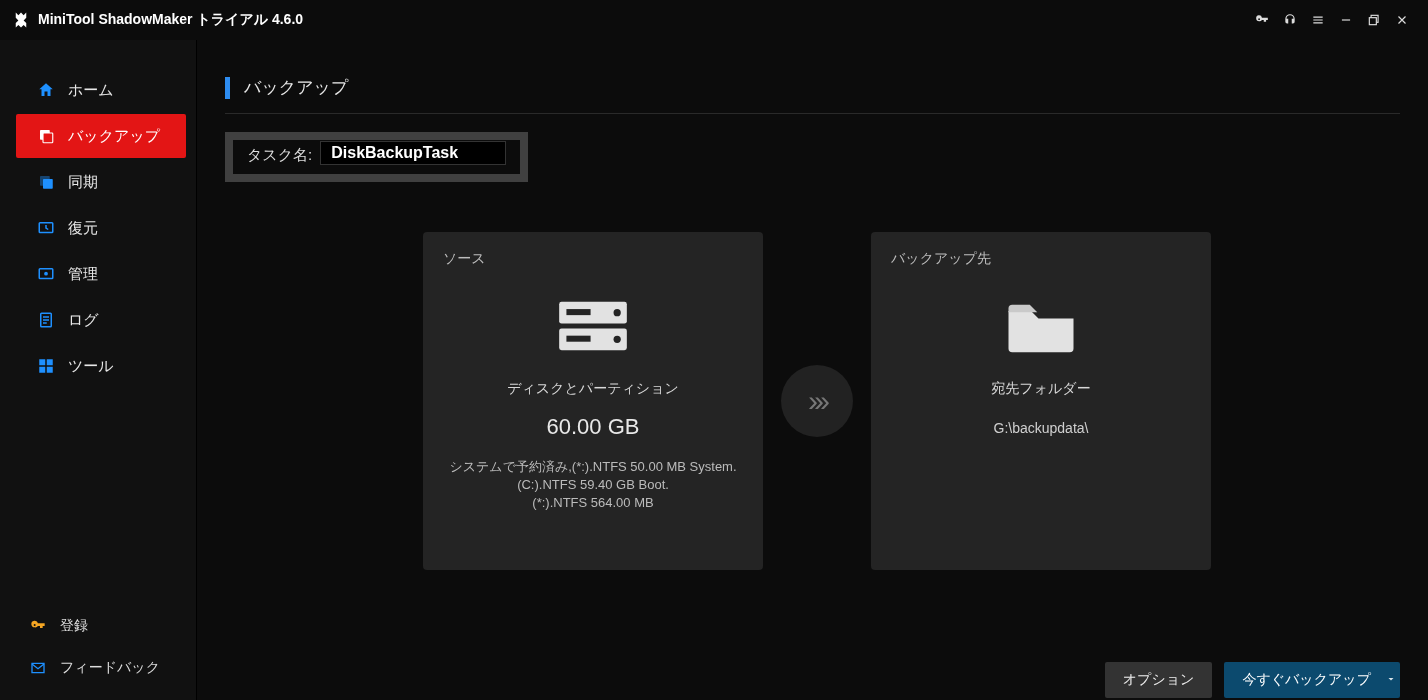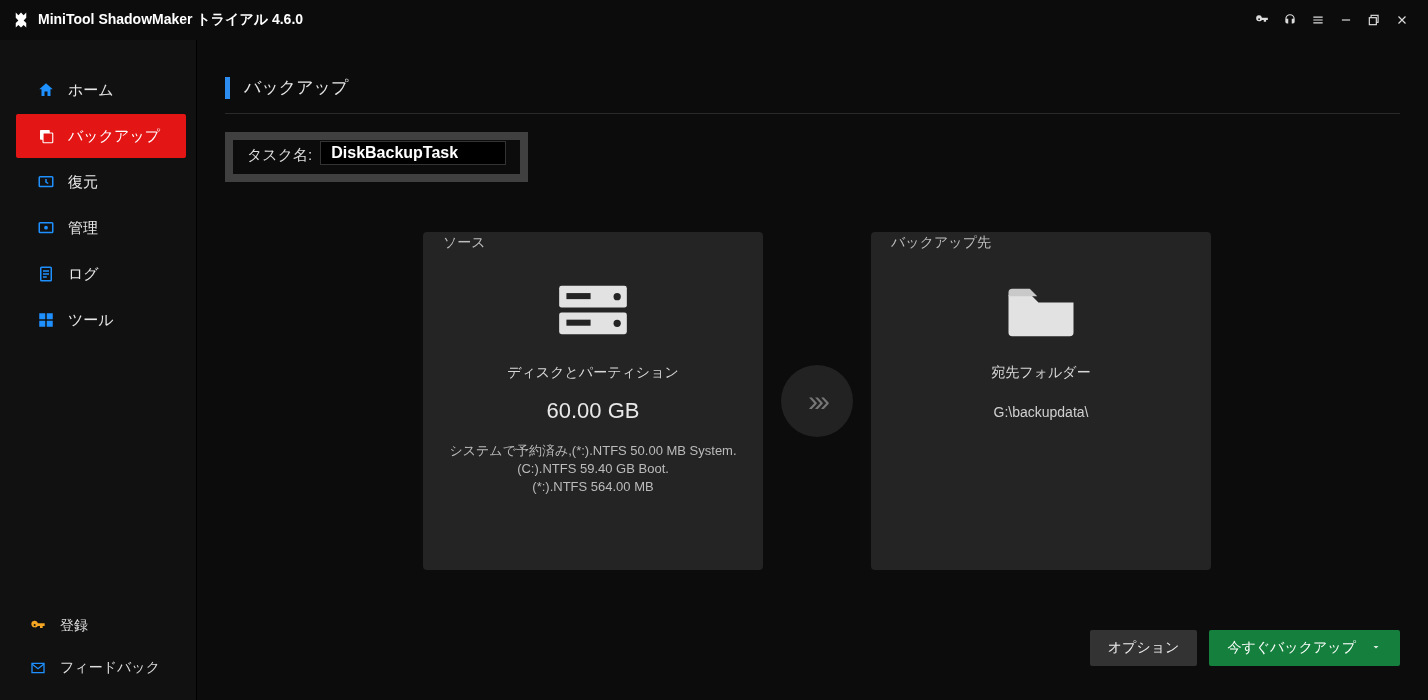--- a/index.html
+++ b/index.html
@@ -113,21 +113,21 @@
 .cards-row {
   display:flex; align-items:center;
   margin-top:50px;
   padding-left:198px;
 }
 .card {
   width:340px;
   height:338px;
   background:#242424;
   border-radius:4px;
-  padding:2px 20px;
+  padding:18px 20px;
   display:flex; flex-direction:column; align-items:center;
   cursor:pointer;
 }
 .card .card-label {
   align-self:flex-start;
   font-size:14px; color:#bdbdbd;
   margin-bottom:24px;
 }
 .card .card-icon {
   width:80px; height:68px;
@@ -153,33 +153,33 @@
 .arrow-circle {
   width:72px; height:72px;
   background:#222; border-radius:50%;
   display:flex; align-items:center; justify-content:center;
   margin:0 18px;
   color:#777; font-size:30px; letter-spacing:-4px;
 }
 
 .footer-buttons {
   position:absolute;
-  bottom:34px; right:28px;
+  bottom:2px; right:28px;
   display:flex; gap:12px;
 }
 .btn {
   height:36px;
   display:flex; align-items:center; justify-content:center;
   padding:0 18px;
   font-size:14px;
   border-radius:2px;
   cursor:pointer;
 }
 .btn-option { background:#333; color:#eee; }
-.btn-primary { background:#15803d; color:#fff; padding-right:18px; }
+.btn-primary { background:#0c4a6e; color:#fff; padding-right:3px; }
 .btn-primary .chevron { margin-left:14px; opacity:.85;}
 
 </style>
 </head>
 <body>
 
 <div class="titlebar">
   <span class="logo-icon">
     <svg viewBox="0 0 24 24" width="18" height="18" fill="#fff">
         <path d="M12 2l3.5 3.5L19 2v7l-3.5 3.5L19 16v6l-3.5-3.5L12 22l-3.5-3.5L5 22v-6l3.5-3.5L5 9V2l3.5 3.5z"></path>
@@ -233,20 +233,29 @@
         <span>ホーム</span>
       </div>
       <div class="side-item active">
         <span class="s-icon">
           <svg viewBox="0 0 24 24" width="18" height="18" fill="currentColor">
               <rect x="4" y="4" width="13" height="13" rx="1"></rect>
               <rect x="8" y="8" width="13" height="13" rx="1" fill="#e31515" stroke="currentColor" stroke-width="1.5"></rect>
             </svg>
         </span>
         <span>バックアップ</span>
+      </div>
+      <div class="side-item">
+        <span class="s-icon">
+          <svg viewBox="0 0 24 24" width="18" height="18" fill="currentColor">
+              <rect x="4" y="4" width="13" height="13" rx="1" opacity=".4"></rect>
+              <rect x="8" y="8" width="13" height="13" rx="1"></rect>
+            </svg>
+        </span>
+        <span>同期</span>
       </div>
       <div class="side-item">
         <span class="s-icon">
           <svg viewBox="0 0 24 24" width="18" height="18" fill="currentColor">
               <rect x="3" y="5" width="18" height="13" rx="1" fill="none" stroke="currentColor" stroke-width="2"></rect>
               <path d="M12 8v4l3 2" stroke="currentColor" stroke-width="2" fill="none"></path>
             </svg>
         </span>
         <span>復元</span>
       </div>

